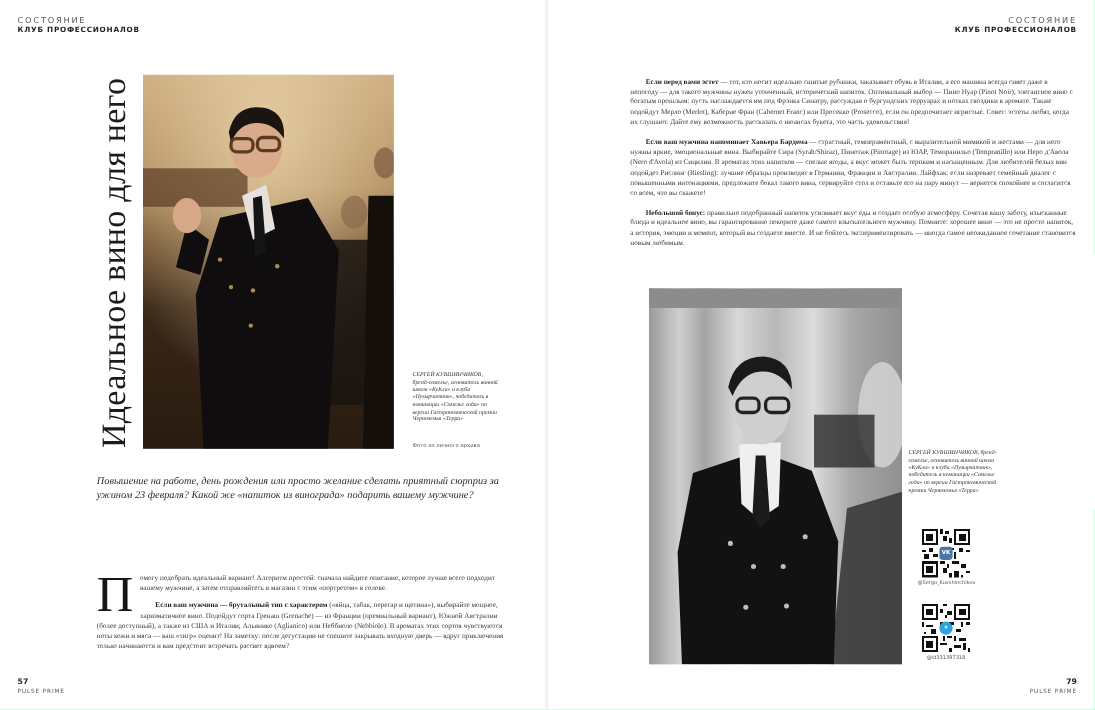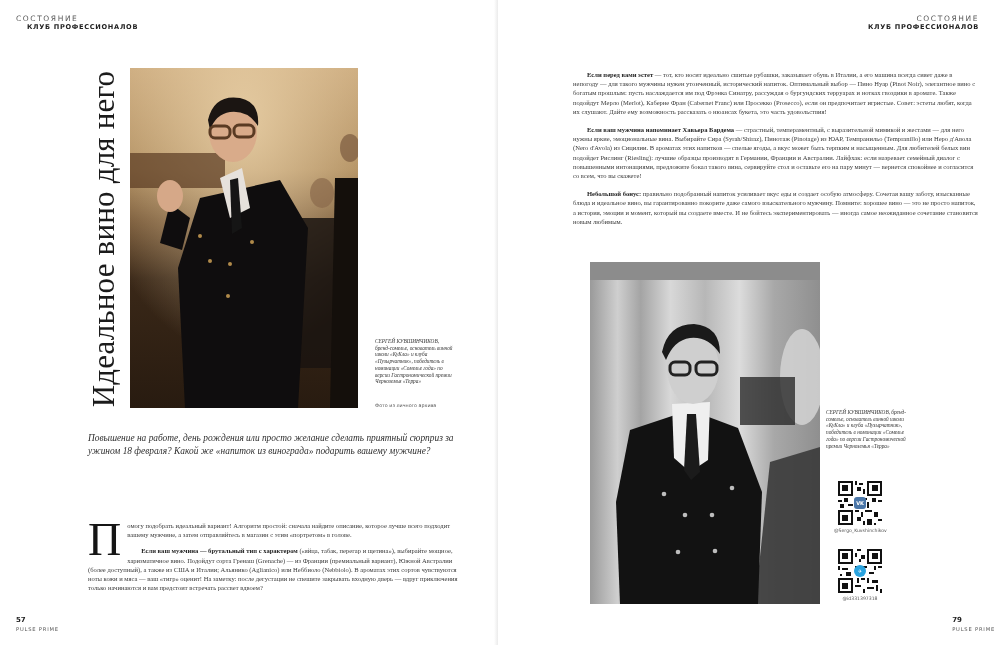--- a/index.html
+++ b/index.html
@@ -8,29 +8,29 @@
 
   .spread { position: absolute; left: 0; top: 0; width: 995px; height: 645px; background: #86efac; }
   .page { position: absolute; top: 0; height: 645px; width: 497px; }
   .page.left { left: 0; background: #ffffff; }
   .page.right { left: 498px; background: #ffffff; }
   .gutter { position: absolute; left: 494px; top: 0; width: 8px; height: 645px;
             background: linear-gradient(to right, #ffffff 0%, #ededed 45%, #e6e6e6 50%, #ededed 55%, #ffffff 100%); }
 
   .section-header { position: absolute; top: 14px; font-family: "DejaVu Sans", sans-serif; }
   .section-header .kicker { font-size: 7.5px; letter-spacing: 1.6px; color: #5a5a5a; line-height: 9px; }
-  .section-header .rubric { font-size: 6.6px; font-weight: bold; letter-spacing: 0.7px; color: #222; line-height: 9px; margin-left: 11px; }
+  .section-header .rubric { font-size: 6.6px; font-weight: bold; letter-spacing: 0.7px; color: #222; line-height: 9px; }
   .section-header.l { left: 16px; }
   .section-header.r { right: 16px; text-align: right; }
 
   .folio { position: absolute; bottom: 12px; font-family: "DejaVu Sans", sans-serif; }
   .folio .num { font-size: 7px; font-weight: bold; color: #222; line-height: 9px; }
   .folio .brand { font-size: 5.2px; letter-spacing: 0.8px; color: #555; line-height: 8px; }
   .folio.l { left: 16px; }
-  .folio.r { right: 0; text-align: left; }
+  .folio.r { right: 16px; text-align: right; }
 
   .vertical-title { position: absolute; left: 84px; top: 70px; width: 40px; height: 338px; }
   .vertical-title span { position: absolute; left: 50%; top: 50%; white-space: nowrap;
       transform: translate(-50%, -50%) rotate(-90deg);
       font-family: "Liberation Serif", serif; font-size: 31px; color: #1b1b1b; letter-spacing: 0.2px; }
 
   .photo { position: absolute; overflow: hidden; }
   .photo-left { left: 130px; top: 68px; width: 228px; height: 340px;
       background: linear-gradient(180deg, #c8a679 0%, #a88556 30%, #6e4f2f 45%, #3a2818 62%, #281b10 100%); }
   .photo-right { left: 92px; top: 262px; width: 230px; height: 342px;
@@ -122,21 +122,21 @@
         <ellipse cx="40" cy="128" rx="13" ry="16" fill="#d6a888"></ellipse>
       </svg>
     </div>
 
     <div class="caption caption-left">
       <span class="name">Сергей Кувшинчиков,</span>
       <span>бренд-сомелье, основатель винной школи «КуКла» и клуба «Пузырчатник», победитель в номинации «Сомелье года» по версии Гастрономической премии Черноземья «Терра»</span>
     </div>
     <div class="photo-credit">Фото из личного архива</div>
 
-    <div class="lead">Повышение на работе, день рождения или просто желание сделать приятный сюрприз за ужином 18 февраля? Какой же «напиток из винограда» подарить вашему мужчине?</div>
+    <div class="lead">Повышение на работе, день рождения или просто желание сделать приятный сюрприз за ужином 23 февраля? Какой же «напиток из винограда» подарить вашему мужчине?</div>
 
     <div class="left-body body-text">
       <span class="dropcap">П</span>
       <p class="after-cap">омогу подобрать идеальный вариант! Алгоритм простой: сначала найдите описание, которое лучше всего подходит вашему мужчине, а затем отправляйтесь в магазин с этим «портретом» в голове.</p>
       <p class="indent" style="margin-top:7px;"><b>Если ваш мужчина — брутальный тип с характером</b><span> («яйца, табак, перегар и щетина»), выбирайте мощное, харизматичное вино. Подойдут сорта Гренаш (Grenache) — из Франции (премиальный вариант), Южной Австралии (более доступный), а также из США и Италии; Альянико (Aglianico) или Неббиоло (Nebbiolo). В ароматах этих сортов чувствуются ноты кожи и мяса — ваш «тигр» оценит! На заметку: после дегустации не спешите закрывать входную дверь — вдруг приключения только начинаются и вам предстоит встречать рассвет вдвоем?</span></p>
     </div>
 
     <div class="folio l">
       <div class="num">57</div>
       <div class="brand">PULSE PRIME</div>

